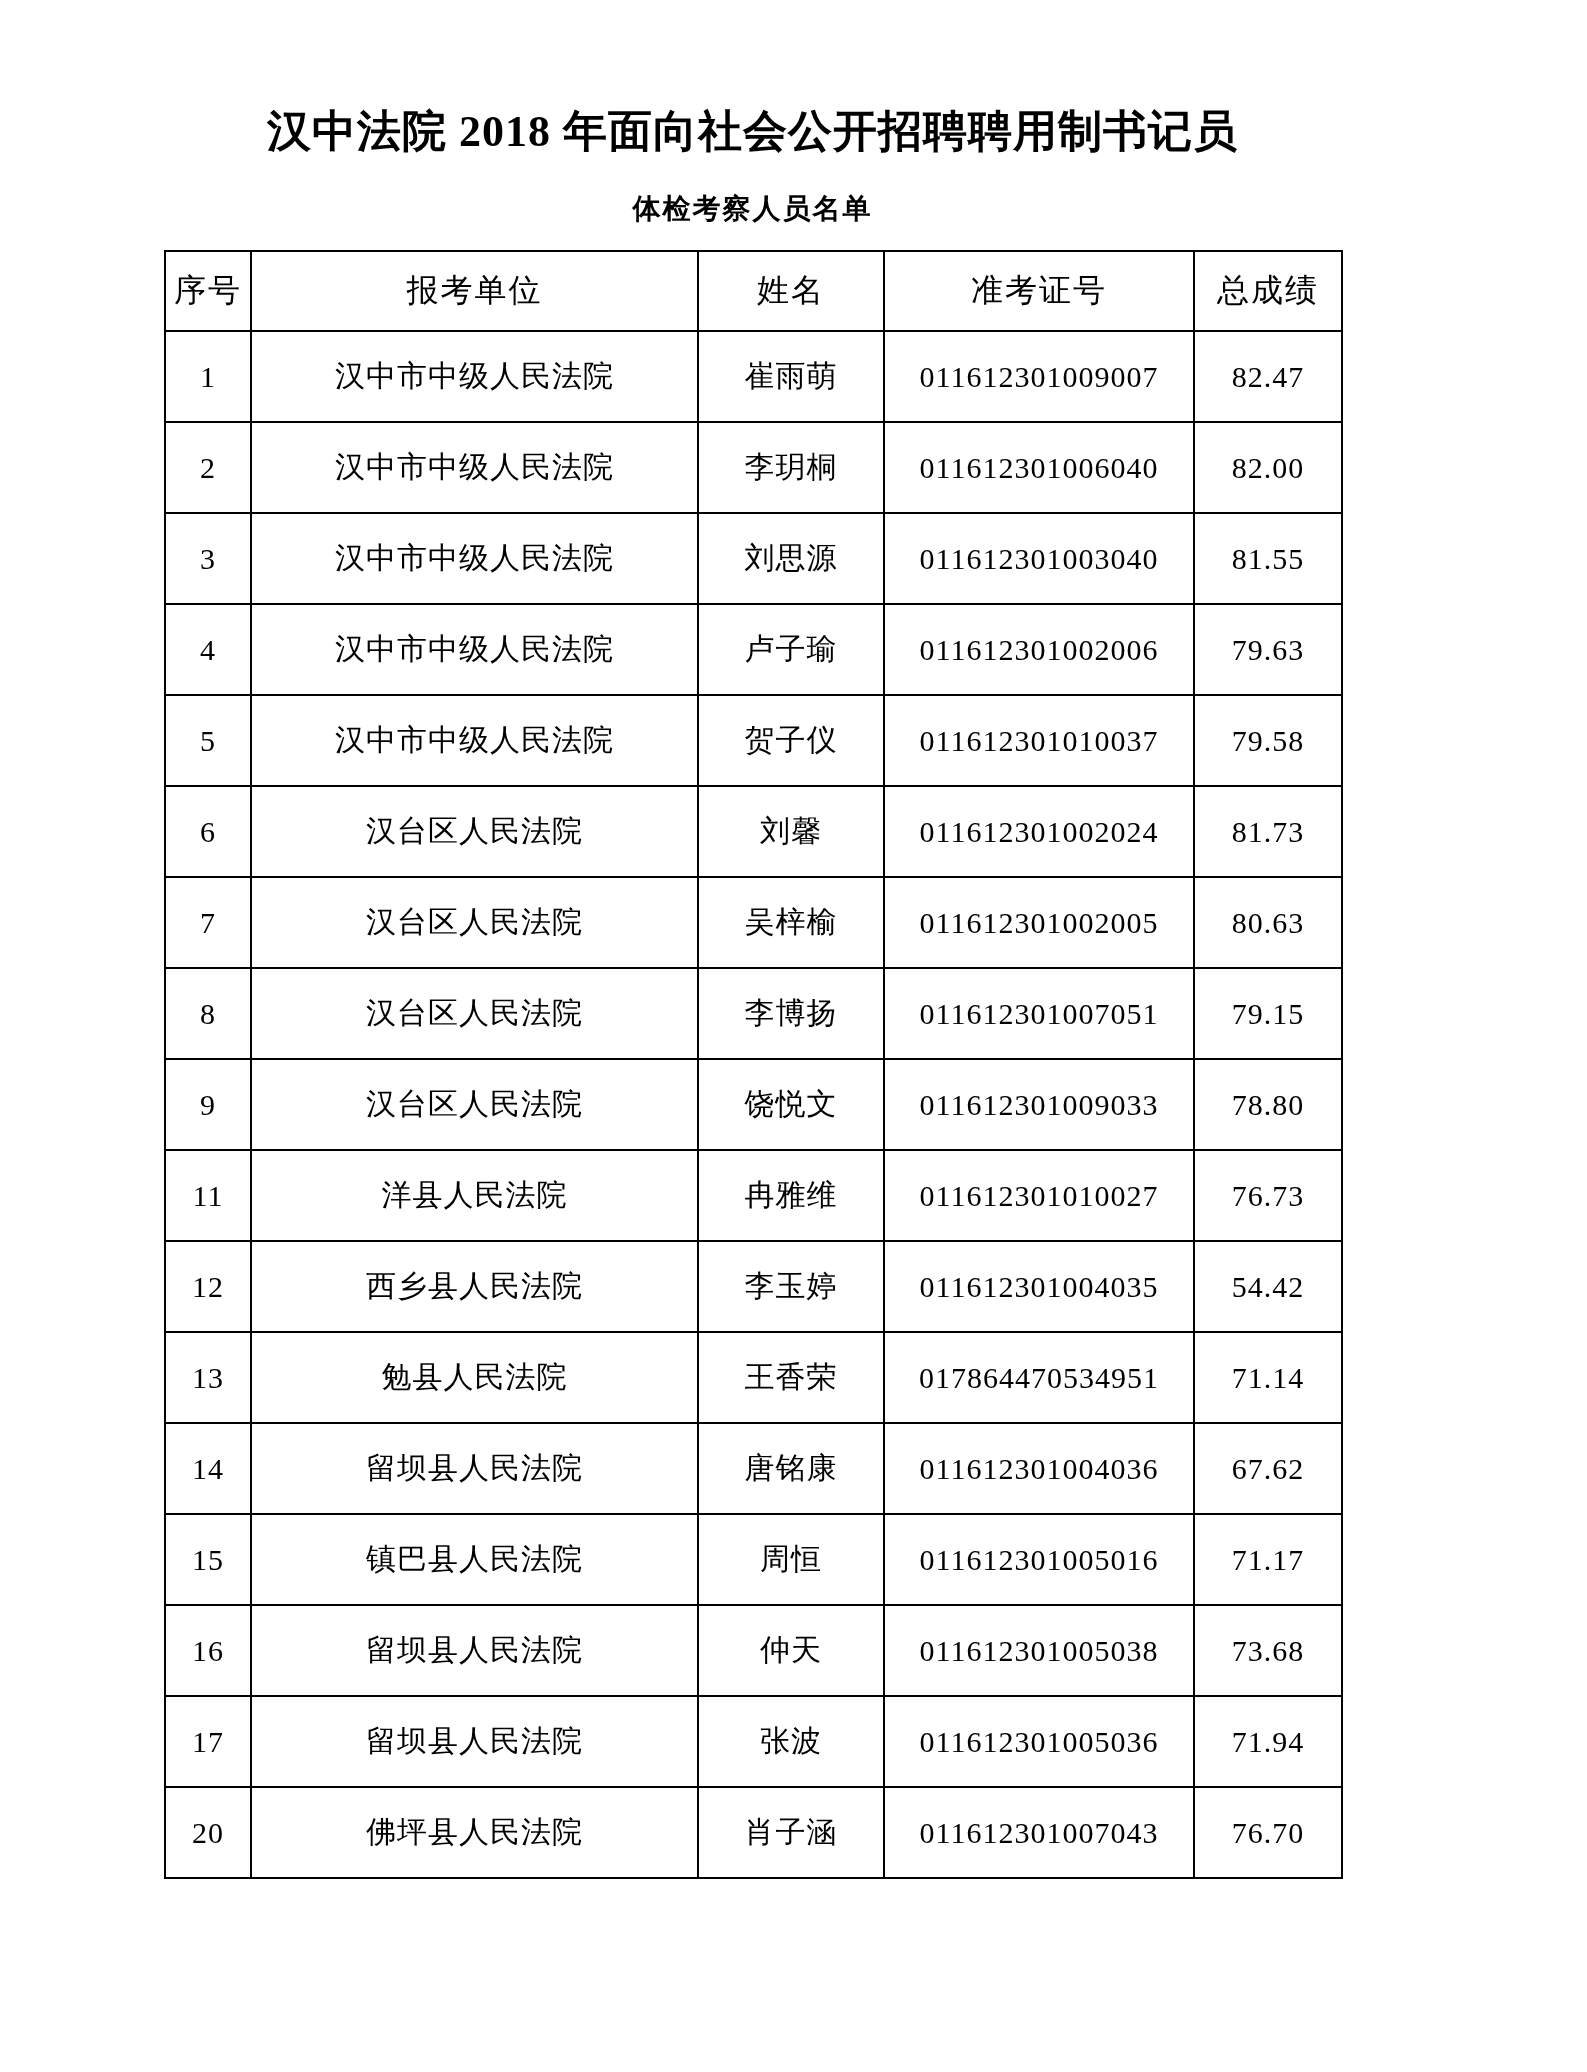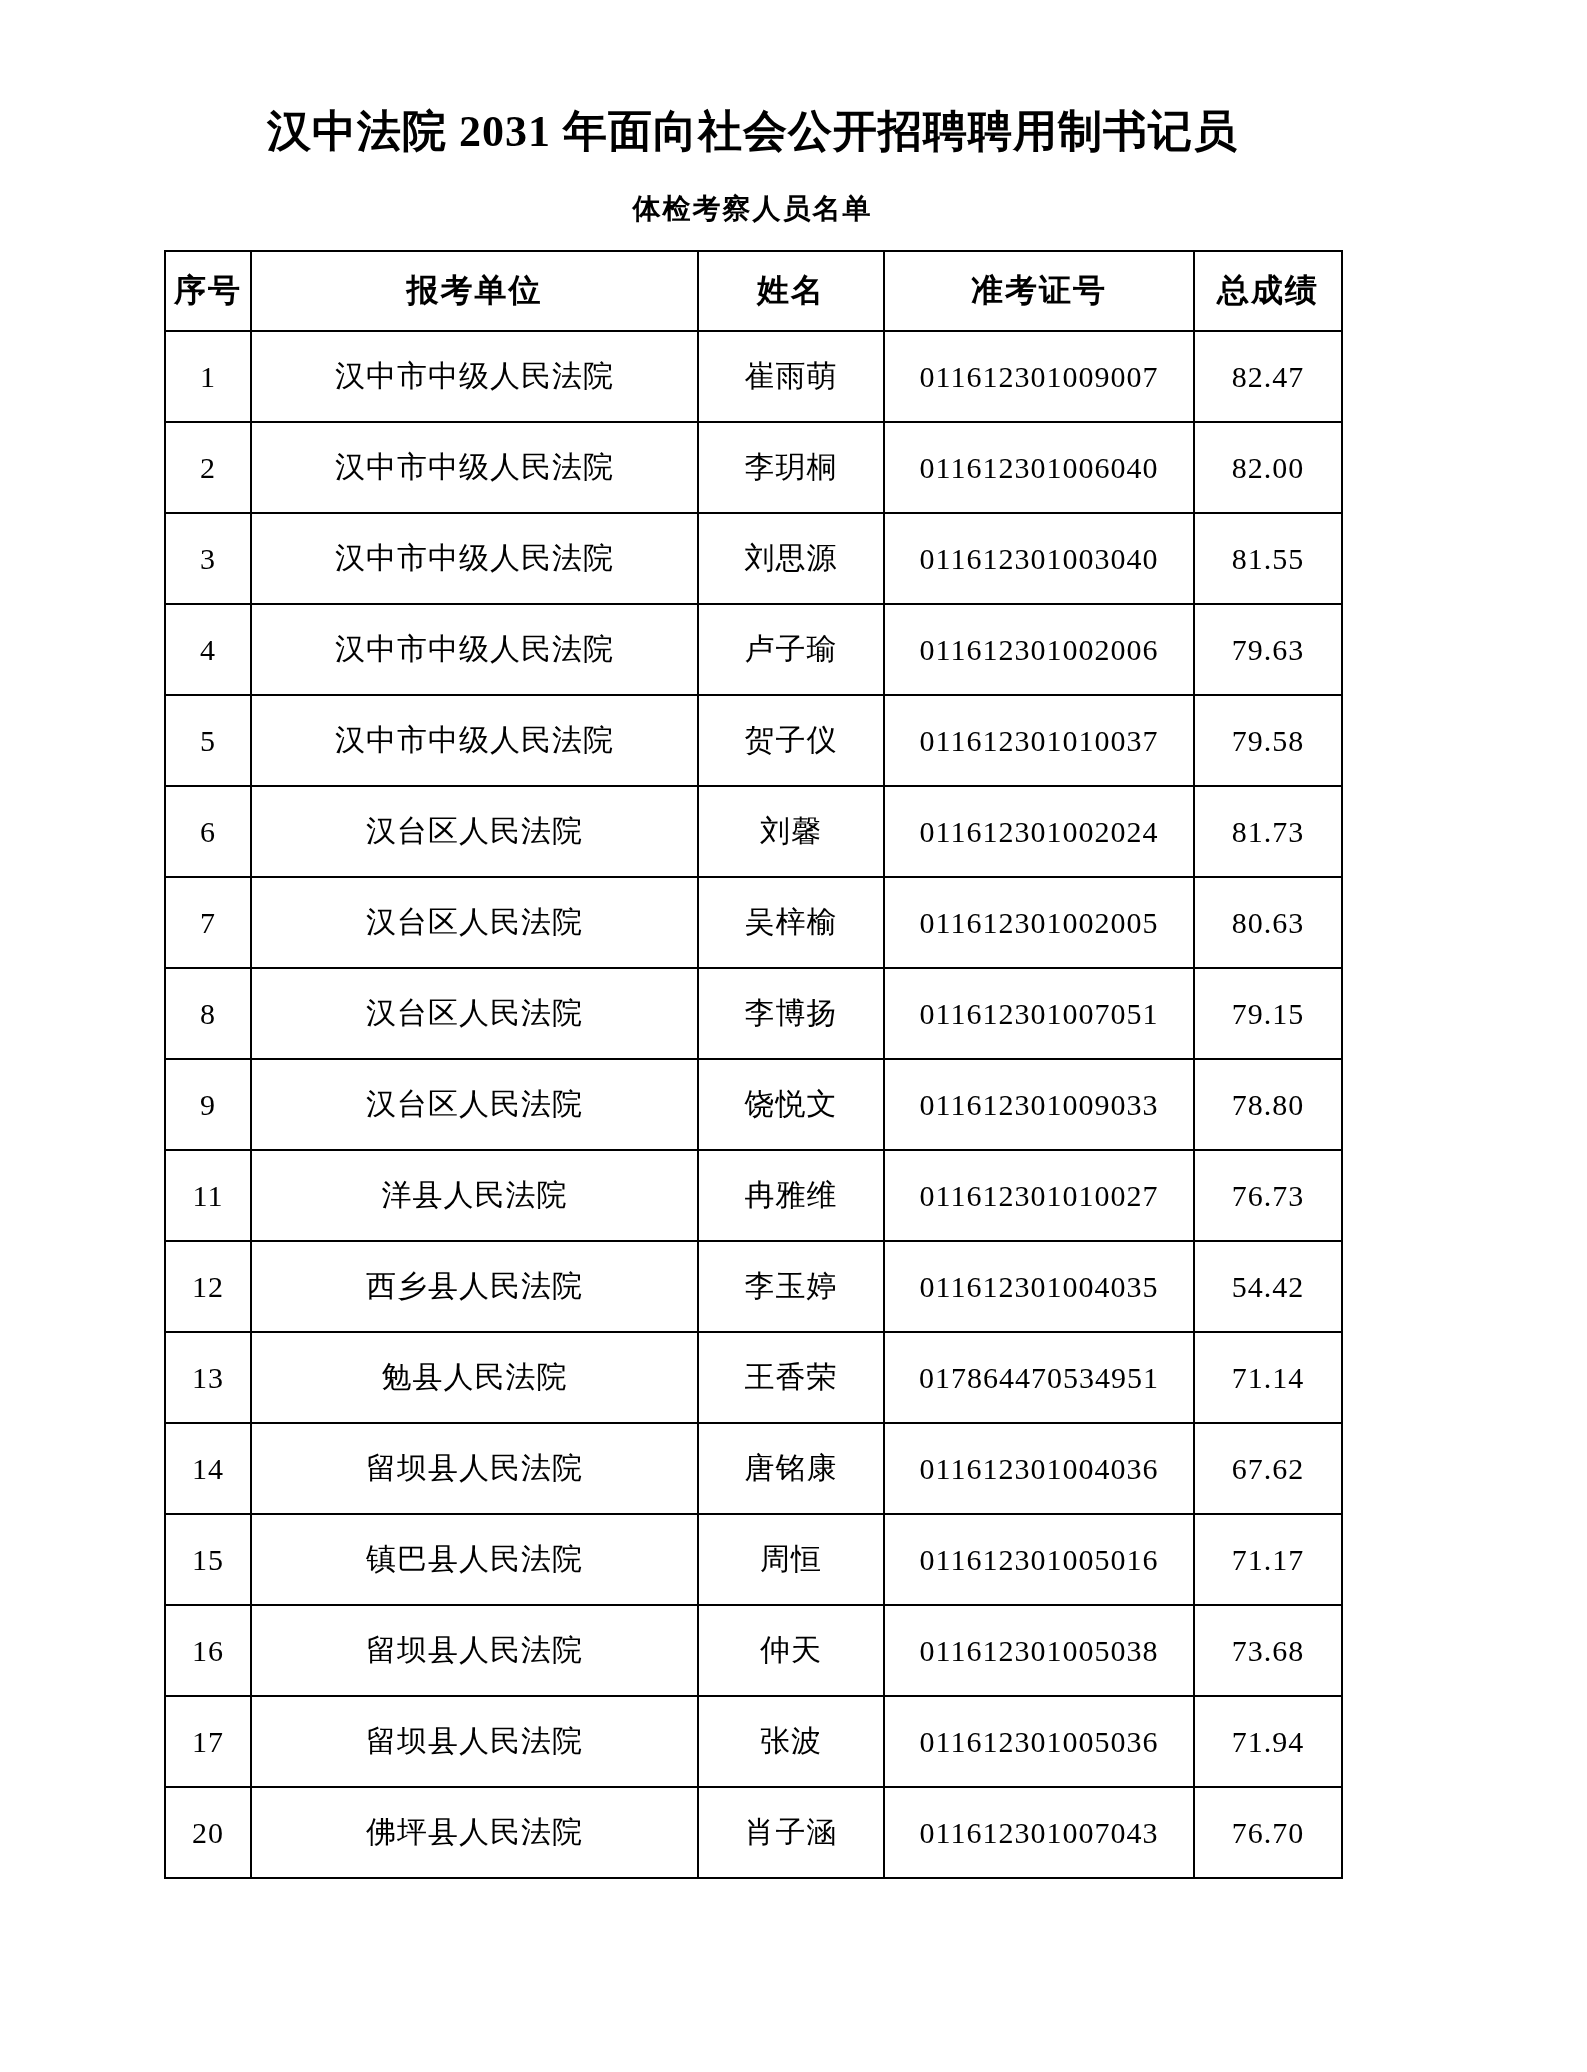--- a/index.html
+++ b/index.html
@@ -46,41 +46,41 @@
     border: 2px solid #000;
     text-align: center;
     vertical-align: middle;
     padding: 0;
     overflow: hidden;
     white-space: nowrap;
   }
   table.roster th {
     height: 78px;
     font-size: 32px;
-    font-weight: 700;
+    font-weight: 400;
     font-family: "Liberation Sans", "DejaVu Sans", sans-serif;
     letter-spacing: 2px;
   }
   table.roster td {
     height: 89px;
     font-size: 30px;
     letter-spacing: 1px;
   }
   td[data-name="cell-ticket-number"],
   td[data-name="cell-score"],
   td[data-name="cell-index"] {
     font-size: 31px;
     letter-spacing: 0.5px;
   }
 </style>
 </head>
 <body>
 
 <div class="doc" data-name="document-page">
-  <h1 class="title-1" data-name="page-title-line1">汉中法院 2031 年面向社会公开招聘聘用制书记员</h1>
+  <h1 class="title-1" data-name="page-title-line1">汉中法院 2018 年面向社会公开招聘聘用制书记员</h1>
   <h2 class="title-2" data-name="page-title-line2">体检考察人员名单</h2>
 
   <table class="roster" data-name="candidates-table">
     <colgroup>
       <col style="width:86px">
       <col style="width:447px">
       <col style="width:186px">
       <col style="width:310px">
       <col style="width:148px">
     </colgroup>

